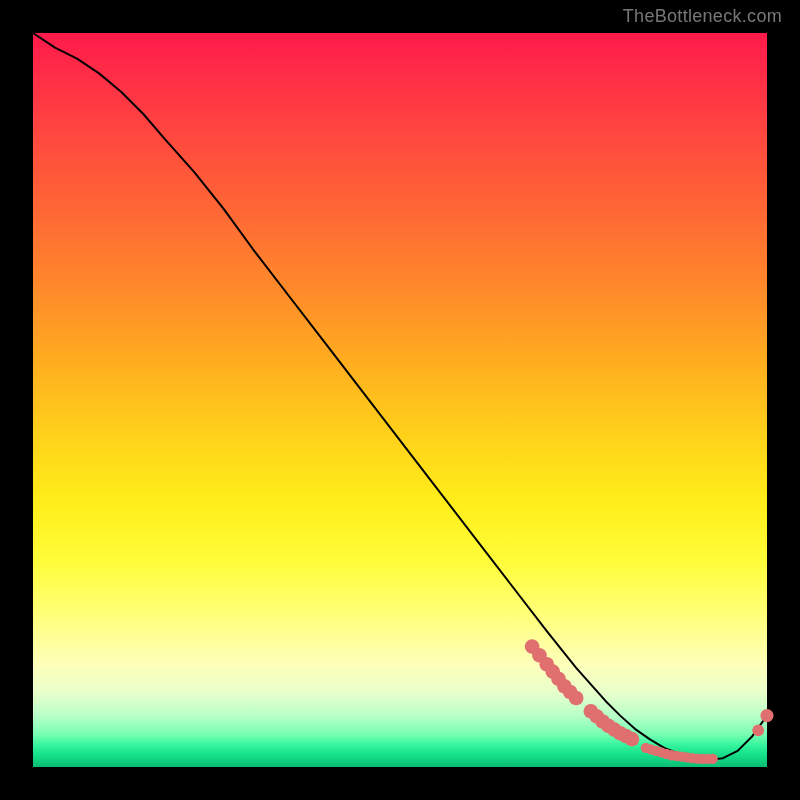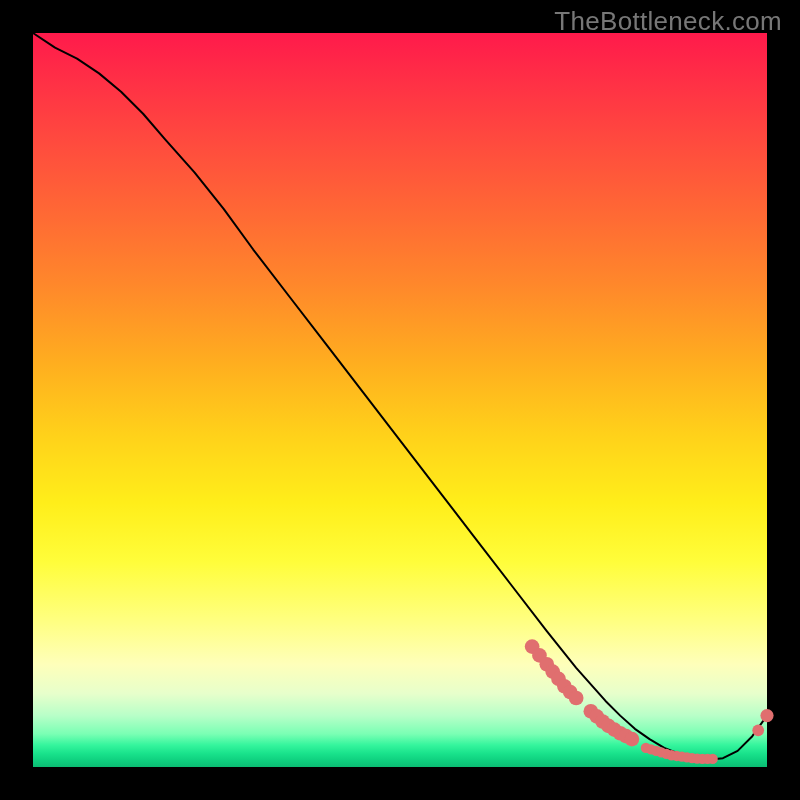--- a/index.html
+++ b/index.html
@@ -15,21 +15,21 @@
     position: relative;
     width: 800px;
     height: 800px;
     background: #000;
   }
   .watermark {
     position: absolute;
     top: 6px;
     right: 18px;
     color: #777;
-    font-size: 26px;
+    font-size: 18px;
     font-weight: 500;
     letter-spacing: 0.3px;
     margin-left: 33px;
   }
   .plot {
     position: absolute;
     left: 33px;
     top: 33px;
     width: 734px;
     height: 734px;

